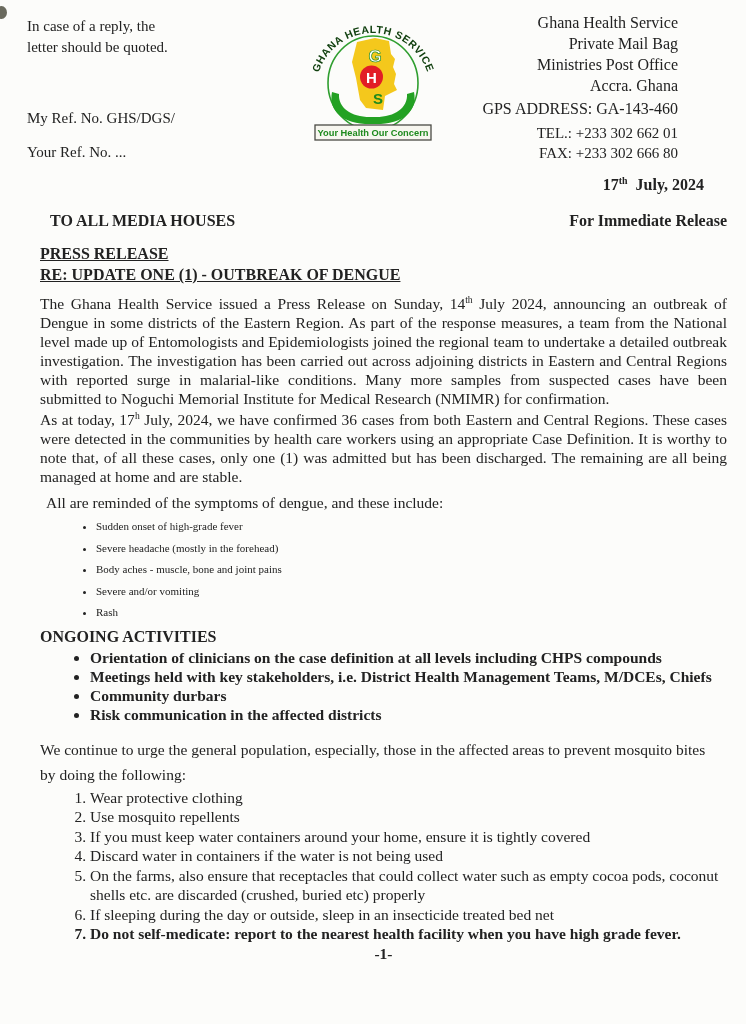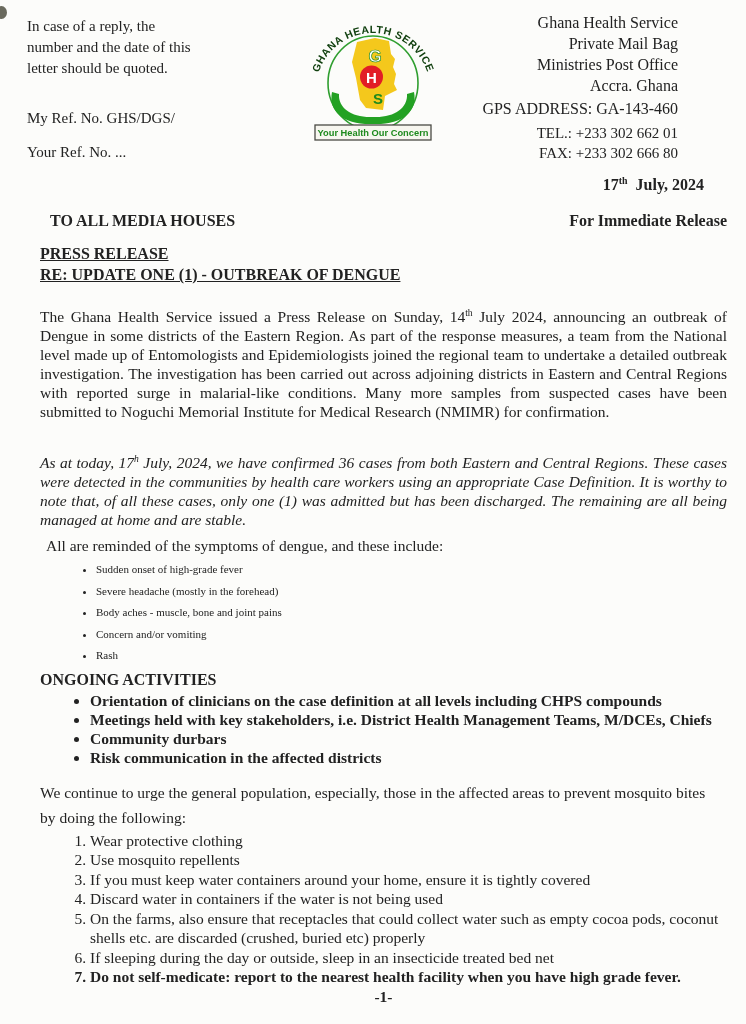--- a/index.html
+++ b/index.html
@@ -19,22 +19,22 @@
   .gps{position:absolute;top:100px;right:-9px;font-size:16px;white-space:nowrap;}
   .telfax{position:absolute;top:123px;right:-9px;text-align:right;font-size:15px;line-height:20px;white-space:nowrap;}
   .date-line{position:absolute;top:176px;right:42px;font-weight:bold;font-size:16px;}
   sup{font-size:0.62em;vertical-align:super;line-height:0;}
   
   .content{position:absolute;top:212px;left:40px;right:19px;}
   .to-row{display:flex;justify-content:space-between;font-weight:bold;font-size:16px;padding-left:10px;}
   .titles{font-weight:bold;font-size:16px;line-height:21px;margin-top:13px;}
   .titles .t{text-decoration:underline;}
   .para{text-align:justify;font-size:15.5px;line-height:19px;margin:0;}
-  .para1{margin-top:22px;}
-  .para2{margin-top:32px;font-style:italic;}
+  .para1{margin-top:9px;}
+  .para2{margin-top:2px;}
   .sym-intro{margin-top:7px;padding-left:6px;font-size:15.5px;line-height:20px;}
   ul.symptoms{margin:3px 0 0 0;padding-left:56px;font-size:11px;}
   ul.symptoms li{line-height:21.5px;}
   .ongoing{margin-top:3px;font-weight:bold;font-size:16px;line-height:20px;}
   ul.acts{margin:1px 0 0 0;padding-left:50px;font-size:15.5px;}
   ul.acts li{line-height:19px;font-weight:bold;}
   .urge{margin-top:13px;font-size:15.5px;line-height:25px;}
   ol.advice{margin:1px 0 0 0;padding-left:50px;font-size:15.5px;}
   ol.advice li{line-height:19.5px;}
   ol.advice li.bold{font-weight:bold;}
@@ -43,21 +43,20 @@
 </head>
 <body>
 
 <div class="page">
 
   <div class="header">
     <div class="corner-mark"></div>
 
     <div class="reply-note">
       <div>In case of a reply, the</div>
-      <div>number and the date of this</div>
       <div>letter should be quoted.</div>
     </div>
 
     <div class="myref">My Ref. No. GHS/DGS/</div>
     <div class="yourref">Your Ref. No. ...</div>
 
     <div class="logo-wrap">
       <svg width="150" height="140" viewBox="0 0 150 140">
         <defs>
           <path id="arcpath" d="M 18 86 A 57 57 0 0 1 132 86" fill="none"></path>
@@ -107,21 +106,21 @@
     <p class="para para1"><span>The Ghana Health Service issued a Press Release on Sunday, 14</span><sup>th</sup><span> July 2024, announcing an outbreak of Dengue in some districts of the Eastern Region. As part of the response measures, a team from the National level made up of Entomologists and Epidemiologists joined the regional team to undertake a detailed outbreak investigation. The investigation has been carried out across adjoining districts in Eastern and Central Regions with reported surge in malarial-like conditions. Many more samples from suspected cases have been submitted to Noguchi Memorial Institute for Medical Research (NMIMR) for confirmation.</span></p>
 
     <p class="para para2"><span>As at today, 17</span><sup>h</sup><span> July, 2024, we have confirmed 36 cases from both Eastern and Central Regions. These cases were detected in the communities by health care workers using an appropriate Case Definition. It is worthy to note that, of all these cases, only one (1) was admitted but has been discharged. The remaining are all being managed at home and are stable.</span></p>
 
     <div class="sym-intro">All are reminded of the symptoms of dengue, and these include:</div>
 
     <ul class="symptoms">
       <li>Sudden onset of high-grade fever</li>
       <li>Severe headache (mostly in the forehead)</li>
       <li>Body aches - muscle, bone and joint pains</li>
-      <li>Concern and/or vomiting</li>
+      <li>Severe and/or vomiting</li>
       <li>Rash</li>
     </ul>
 
     <div class="ongoing">ONGOING ACTIVITIES</div>
 
     <ul class="acts">
       <li>Orientation of clinicians on the case definition at all levels including CHPS compounds</li>
       <li>Meetings held with key stakeholders, i.e. District Health Management Teams, M/DCEs, Chiefs</li>
       <li>Community durbars</li>
       <li>Risk communication in the affected districts</li>

